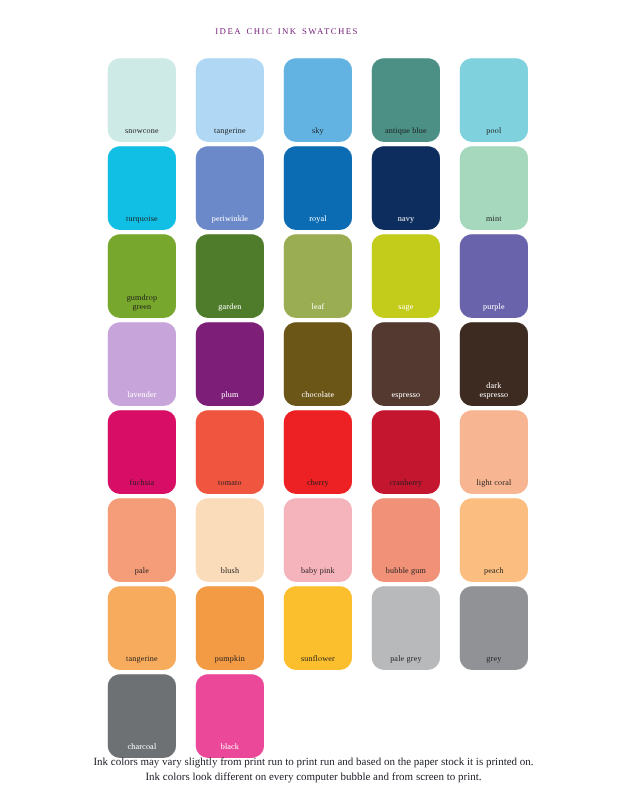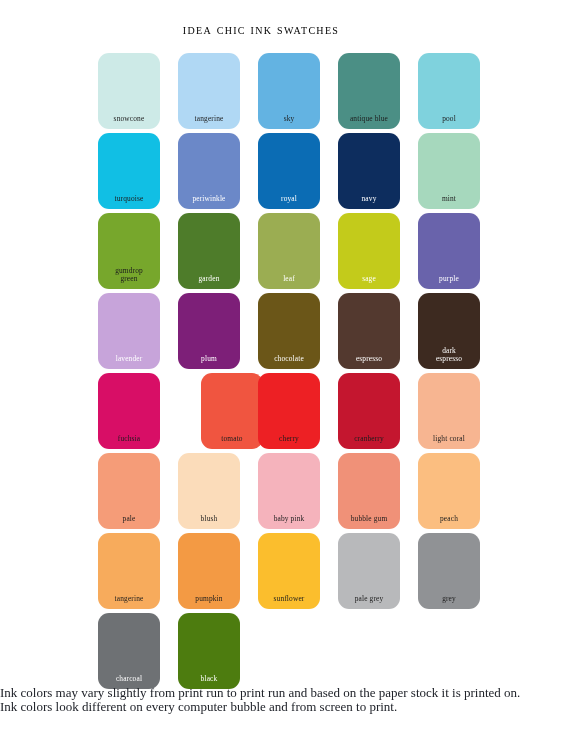--- a/index.html
+++ b/index.html
@@ -24,25 +24,25 @@
   }
 
   
   #title {
     position: absolute;
     left: 0;
     top: 22px;
     width: 522px;
     text-align: center;
     font-family: "Liberation Serif", "DejaVu Serif", serif;
-    font-size: 14px;
+    font-size: 11px;
     letter-spacing: 1.3px;
     font-variant: small-caps;
     text-transform: lowercase;
-    color: #000000;
+    color: #701a75;
     white-space: nowrap;
   }
 
   
   #grid {
     position: absolute;
     left: 98px;
     top: 53px;
     width: 380px;
     display: grid;
@@ -78,22 +78,23 @@
 
   .swatch.dark .swatch-label { color: #ffffff; }
   .swatch.light .swatch-label { color: #1d1d1d; }
 
   
   #footer {
     position: absolute;
     left: 0;
     top: 686px;
     width: 570px;
-    font-family: "Liberation Serif", "DejaVu Serif", serif;
-    font-size: 13px;
+    text-align: center;
+    font-family: "Liberation Serif", "DejaVu Serif", serif;
+    font-size: 10px;
     line-height: 13.5px;
     color: #20232a;
   }
   #footer div { white-space: nowrap; }
 </style>
 </head>
 <body>
 
 <div id="page" style="background: rgb(255, 255, 255);">
 
@@ -158,21 +159,21 @@
       <div class="swatch dark" style="background: rgb(83, 57, 47);">
         <div class="swatch-label">espresso</div>
       </div>
       <div class="swatch dark" style="background: rgb(61, 42, 32);">
         <div class="swatch-label">dark
 espresso</div>
       </div>
       <div class="swatch light" style="background: rgb(216, 14, 102);">
         <div class="swatch-label">fuchsia</div>
       </div>
-      <div class="swatch light" style="background: rgb(240, 85, 64); margin-left: 23px;">
+      <div class="swatch light" style="background: rgb(240, 85, 64);">
         <div class="swatch-label">tomato</div>
       </div>
       <div class="swatch light" style="background: rgb(237, 32, 36);">
         <div class="swatch-label">cherry</div>
       </div>
       <div class="swatch light" style="background: rgb(196, 22, 47);">
         <div class="swatch-label">cranberry</div>
       </div>
       <div class="swatch light" style="background: rgb(247, 181, 145);">
         <div class="swatch-label">light coral</div>
@@ -203,21 +204,21 @@
       </div>
       <div class="swatch light" style="background: rgb(184, 185, 187);">
         <div class="swatch-label">pale grey</div>
       </div>
       <div class="swatch light" style="background: rgb(144, 146, 149);">
         <div class="swatch-label">grey</div>
       </div>
       <div class="swatch dark" style="background: rgb(110, 113, 116);">
         <div class="swatch-label">charcoal</div>
       </div>
-      <div class="swatch dark" style="background: #4d7c0f;">
+      <div class="swatch dark" style="background: #ec4899;">
         <div class="swatch-label">black</div>
       </div>
     </div>
 
   <div id="footer">
     <div>Ink colors may vary slightly from print run to print run and based on the paper stock it is printed on.</div>
     <div>Ink colors look different on every computer bubble and from screen to print.</div>
   </div>
 
 </div>

